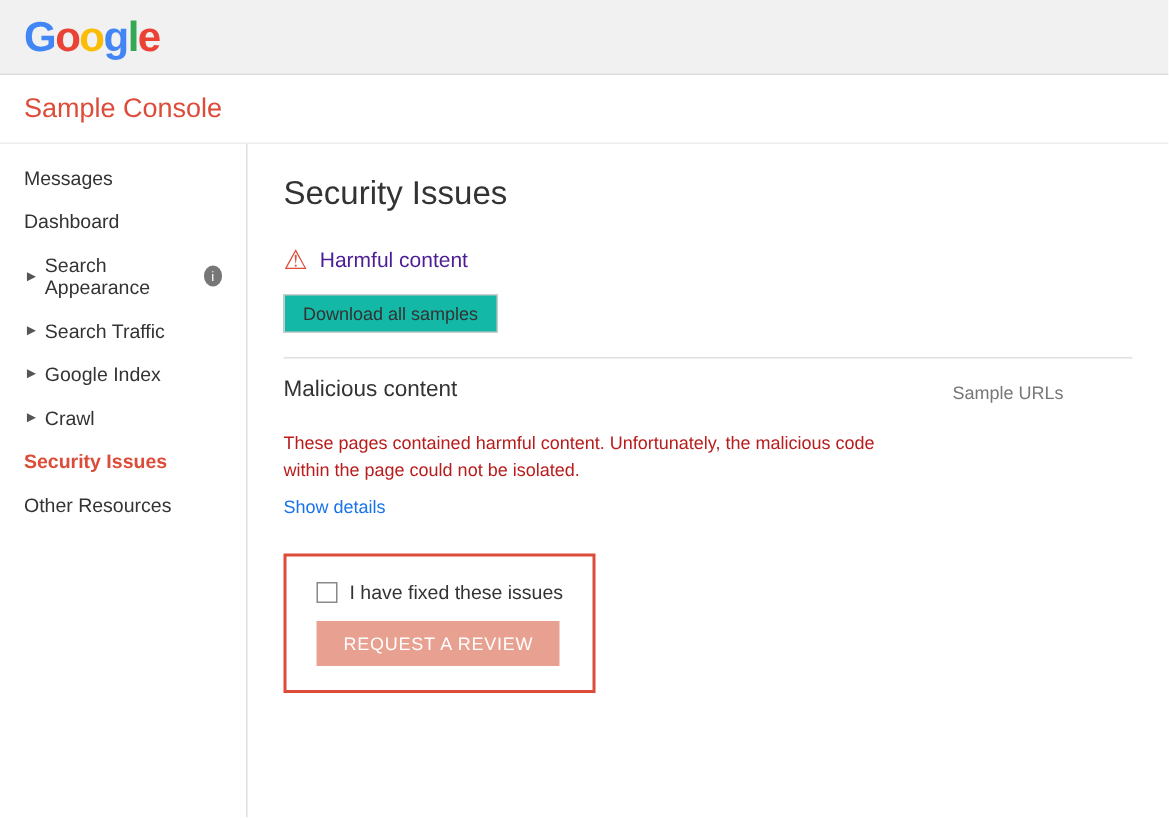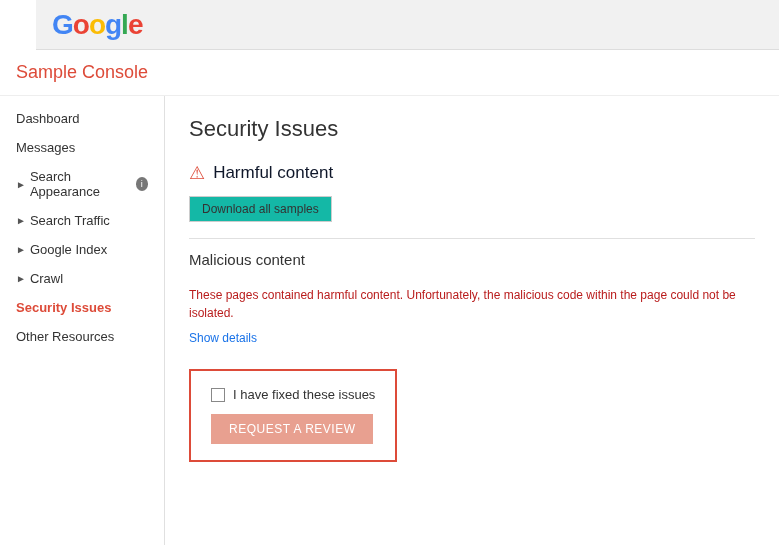--- a/index.html
+++ b/index.html
@@ -1,19 +1,19 @@
 <!DOCTYPE html>
 <html><head>
   <meta charset="utf-8">
   <style>
     * { box-sizing: border-box; margin: 0; padding: 0; }
     body { font-family: Arial, sans-serif; font-size: 13px; color: #333; background: #fff; width: 779px; height: 545px; overflow: hidden; }
 
     
-    .header { background: #f1f1f1; border-bottom: 1px solid #ddd; padding: 8px 16px; display: flex; align-items: center; height: 50px; margin-left: 36px; }
+    .header { background: #f1f1f1; border-bottom: 1px solid #ddd; padding: 8px 16px; display: flex; align-items: center; height: 50px; }
     .google-logo { font-size: 28px; font-weight: bold; letter-spacing: -1px; }
     .logo-G { color: #4285F4; }
     .logo-o1 { color: #EA4335; }
     .logo-o2 { color: #FBBC05; }
     .logo-g { color: #4285F4; }
     .logo-l { color: #34A853; }
     .logo-e { color: #EA4335; }
 
     
     .sc-title-bar { padding: 12px 16px; border-bottom: 1px solid #eee; }
@@ -29,21 +29,21 @@
     .sidebar-item .arrow { font-size: 10px; color: #555; }
     .sidebar-item .info-icon { display: inline-block; width: 14px; height: 14px; background: #777; color: #fff; border-radius: 50%; font-size: 9px; text-align: center; line-height: 14px; }
 
     
     .main { flex: 1; padding: 20px 24px; overflow-y: auto; }
     .page-title { font-size: 22px; font-weight: normal; color: #333; margin-bottom: 20px; }
 
     
     .harmful-header { display: flex; align-items: center; gap: 8px; margin-bottom: 12px; }
     .warning-icon { color: #dd4b39; font-size: 18px; }
-    .harmful-title { font-size: 17px; font-weight: normal; color: #0f172a; }
+    .harmful-title { font-size: 14px; font-weight: normal; color: #4c1d95; }
 
     
     .warning-box { background: #fef9e7; border: 1px solid #f0d060; padding: 12px 16px; margin-bottom: 16px; font-size: 13px; color: #333; line-height: 1.5; }
 
     
     .download-btn { border: 1px solid #ccc; background: #14b8a6; padding: 5px 12px; font-size: 12px; color: #333; cursor: pointer; margin-bottom: 16px; display: inline-block; }
 
     
     .divider { border: none; border-top: 1px solid #e0e0e0; margin-bottom: 12px; }
 
@@ -72,24 +72,24 @@
 </div>
 
 <div class="sc-title-bar">
   <span class="sc-title">Sample Console</span>
 </div>
 
 <div class="layout">
 
   <nav class="sidebar">
     <div class="sidebar-item">
-      <span>Dashboard</span>
+      <span>Messages</span>
     </div>
     <div class="sidebar-item">
-      <span>Messages</span>
+      <span>Dashboard</span>
     </div>
     <div class="sidebar-item">
       <span class="arrow">►</span>
       <span>Search Appearance</span>
       <span class="info-icon">i</span>
     </div>
     <div class="sidebar-item">
       <span class="arrow">►</span>
       <span>Search Traffic</span>
     </div>
@@ -125,20 +125,21 @@
 
     <hr class="divider">
 
     
     <div class="malicious-row">
       <div class="malicious-info">
         <div class="malicious-title">Malicious content</div>
         <div class="malicious-desc">These pages contained harmful content. Unfortunately, the malicious code within the page could not be isolated.</div>
         <a class="show-details">Show details</a>
       </div>
+      <div class="sample-urls-label">Sample URLs</div>
     </div>
 
     
     <div class="fix-section">
       <div class="fix-checkbox-row">
         <div class="fix-checkbox"></div>
         <span class="fix-label">I have fixed these issues</span>
       </div>
       <button class="review-btn">REQUEST A REVIEW</button>
     </div>

